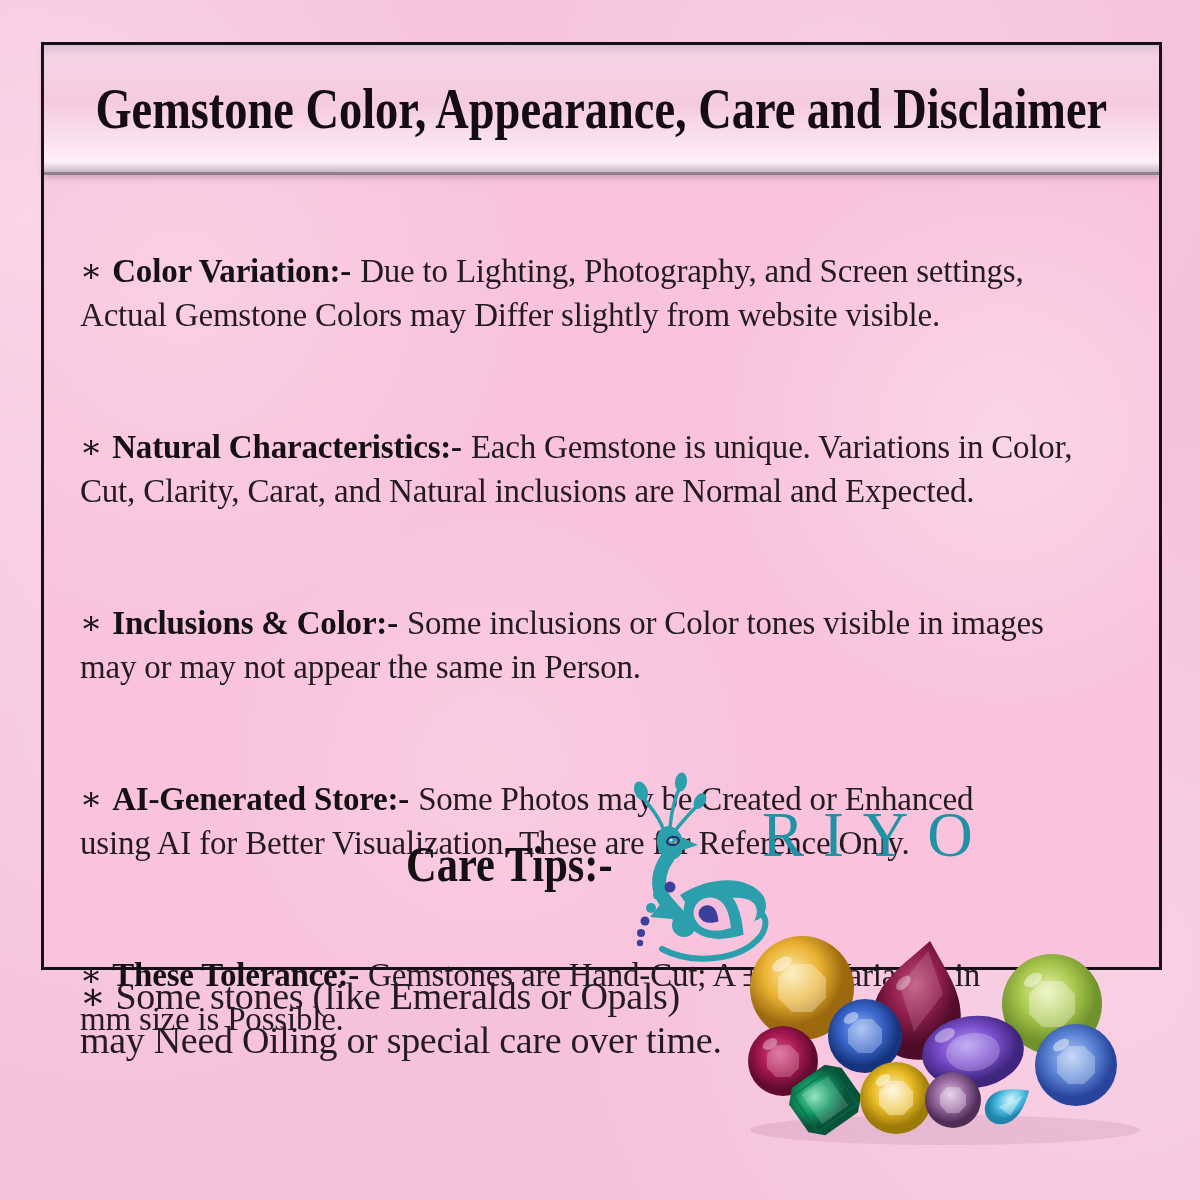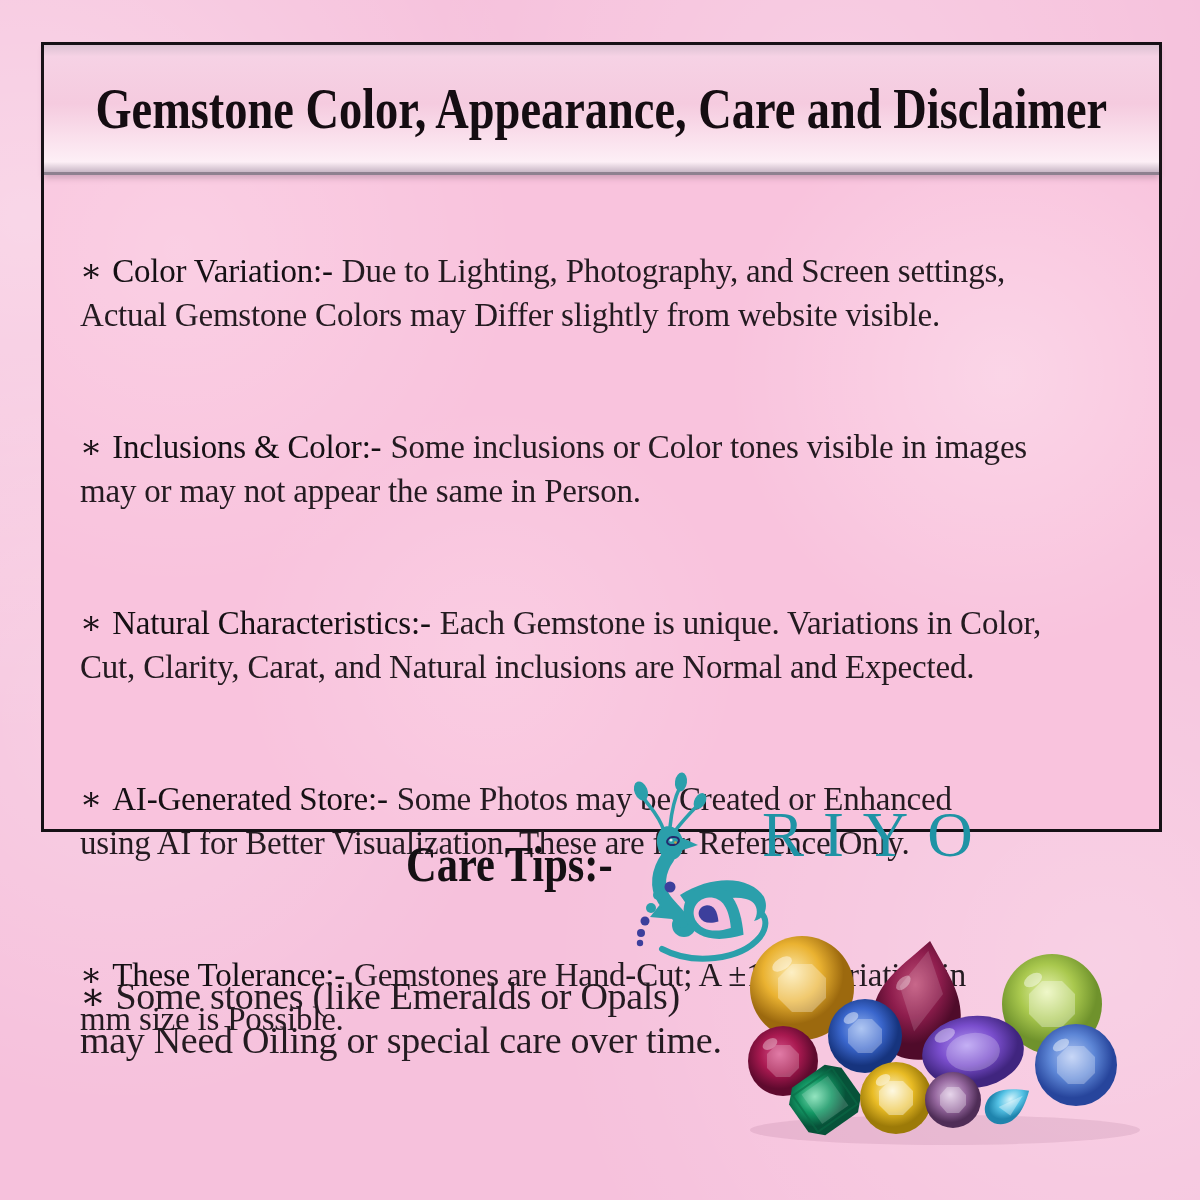--- a/index.html
+++ b/index.html
@@ -7,21 +7,21 @@
     position:relative; width:1200px; height:1200px; overflow:hidden;
     font-family:"Liberation Serif","DejaVu Serif",serif;
     background:
       radial-gradient(circle at 2% 18%, rgba(255,255,255,.35), rgba(255,255,255,0) 34%),
       radial-gradient(circle at 10% 60%, rgba(255,255,255,.22), rgba(255,255,255,0) 30%),
       radial-gradient(circle at 92% 80%, rgba(255,255,255,.25), rgba(255,255,255,0) 38%),
       radial-gradient(circle at 70% 8%, rgba(255,255,255,.20), rgba(255,255,255,0) 30%),
       #f6c1dc;
   }
   .board{
-    position:absolute; left:41px; top:42px; width:1121px; height:790px;
+    position:absolute; left:41px; top:42px; width:1121px; height:928px;
     box-sizing:border-box; border:3px solid #161116;
     background:
       radial-gradient(circle at 86% 42%, rgba(255,255,255,.30), rgba(255,255,255,0) 26%),
       radial-gradient(circle at 12% 26%, rgba(255,255,255,.20), rgba(255,255,255,0) 30%),
       radial-gradient(circle at 40% 78%, rgba(255,255,255,.16), rgba(255,255,255,0) 28%),
       #f9c3dd;
   }
   .header{
     position:absolute; left:0; top:0; right:0; height:127px;
     background:linear-gradient(180deg,#dcc2d3 0%,#f6d2e5 9%,#f5cbdf 46%,#fbe4ef 78%,#fdeff6 92%,#c9b7c6 100%);
@@ -32,21 +32,21 @@
   .title{
     font-weight:bold; font-size:58px; color:#150d12; white-space:nowrap;
     transform:scaleX(.80); transform-origin:center; letter-spacing:0;
   }
   .bullets{position:absolute; left:10px; top:160px; right:6px; color:#241b21;}
   .bullet{
     font-size:33px; line-height:44px; margin-bottom:44px;
     padding-left:26px; text-indent:-26px; white-space:pre-line; letter-spacing:-.2px;
   }
   .mark{display:inline; margin-right:10px; color:#1b1318;}
-  .lead{display:inline; font-weight:normal; color:#151014; margin-right:9px;}
+  .lead{display:inline; font-weight:bold; color:#151014; margin-right:9px;}
   .rest{display:inline;}
   .care-heading{
     position:absolute; left:362px; top:790px; font-weight:bold; font-size:50px;
     color:#151014; transform:scaleX(.85); transform-origin:left; white-space:nowrap;
   }
   .riyo{
     position:absolute; left:718px; top:752px; font-size:63px; line-height:1;
     color:#1f93a5; letter-spacing:.30em; white-space:nowrap;margin-top:7px;
   }
   .peacock{position:absolute; left:574px; top:722px; width:160px; height:200px;}
@@ -66,26 +66,26 @@
     <div class="header">
       <div class="title">Gemstone Color, Appearance, Care and Disclaimer</div>
     </div>
 
     <div class="bullets">
       <div class="bullet">
         <span class="mark">∗</span><b class="lead">Color Variation:-</b><span class="rest">Due to Lighting, Photography, and Screen settings,
 Actual Gemstone Colors may Differ slightly from website visible.</span>
       </div>
       <div class="bullet">
+        <span class="mark">∗</span><b class="lead">Natural Characteristics:-</b><span class="rest">Each Gemstone is unique. Variations in Color,
+Cut, Clarity, Carat, and Natural inclusions are Normal and Expected.</span>
+      </div>
+      <div class="bullet">
         <span class="mark">∗</span><b class="lead">Inclusions &amp; Color:-</b><span class="rest">Some inclusions or Color tones visible in images
 may or may not appear the same in Person.</span>
-      </div>
-      <div class="bullet">
-        <span class="mark">∗</span><b class="lead">Natural Characteristics:-</b><span class="rest">Each Gemstone is unique. Variations in Color,
-Cut, Clarity, Carat, and Natural inclusions are Normal and Expected.</span>
       </div>
       <div class="bullet">
         <span class="mark">∗</span><b class="lead">AI-Generated Store:-</b><span class="rest">Some Photos may be Created or Enhanced
 using AI for Better Visualization. These are for Reference Only.</span>
       </div>
       <div class="bullet">
         <span class="mark">∗</span><b class="lead">These Tolerance:-</b><span class="rest">Gemstones are Hand-Cut; A ±10% Variation in
 mm size is Possible.</span>
       </div>
     </div>

